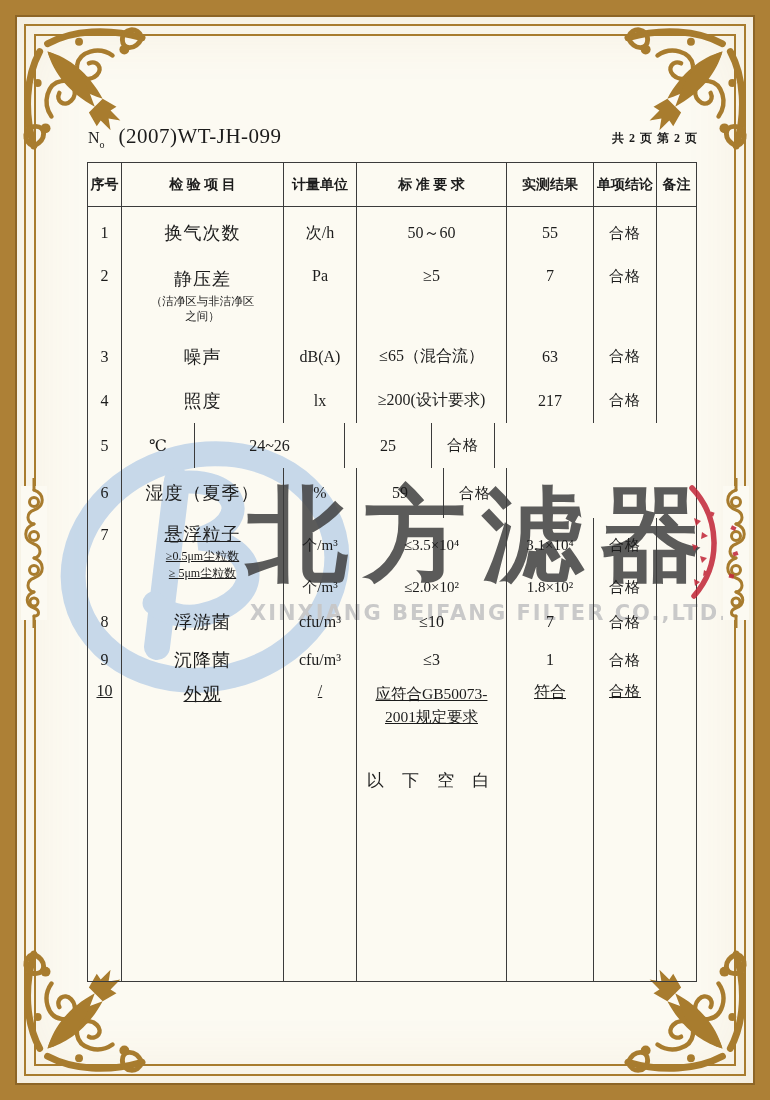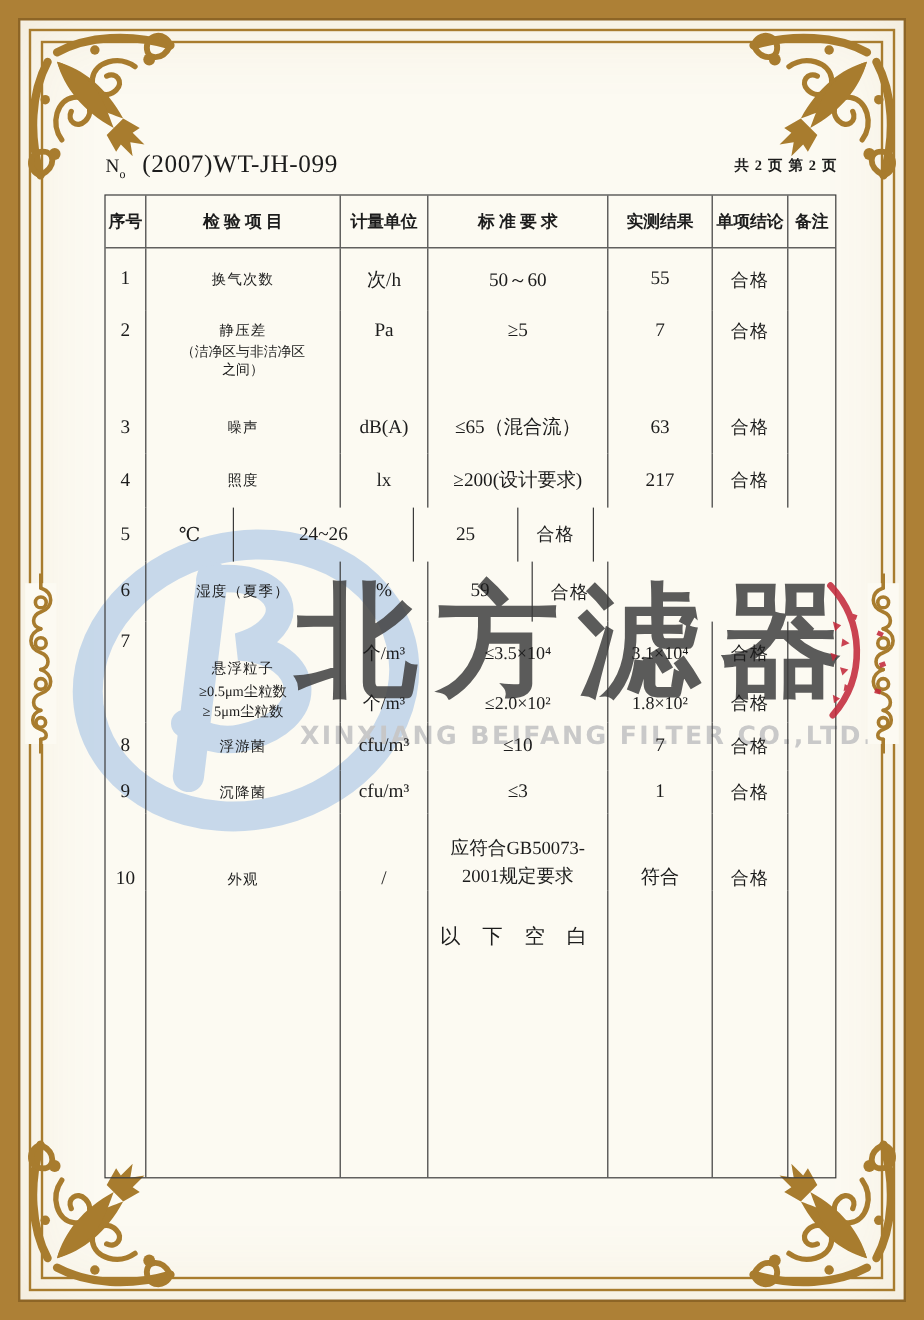--- a/index.html
+++ b/index.html
@@ -52,27 +52,27 @@
     display:flex; flex-direction:column; align-items:center; justify-content:center;
     text-align:center; overflow:hidden;}
   .cell.last{border-right:none;}
   .c0{width:34px;} .c1{width:162px;} .c2{width:73px;} .c3{width:150px;}
   .c4{width:87px;} .c5{width:63px;} .c6{flex:1;}
   .thead{height:44px; border-bottom:1px solid #3b3b3b; font-size:14px; font-weight:700;}
   .thead .cell{justify-content:center;}
   .r1{height:52px;} .r2{height:76px;} .r3{height:43px;} .r4{height:45px;}
   .r5{height:45px;} .r6{height:50px;} .r7{height:84px;} .r8{height:40px;}
   .r9{height:36px;} .r10{height:64px;} .rblank{flex:1;}
-  .item{font-size:12px; letter-spacing:1px;}
+  .item{font-size:18px; letter-spacing:1px;}
   .val{font-size:16px;}
   .concl{font-size:15px; letter-spacing:1px;}
   .note{font-size:11.5px; width:104px; line-height:15px; margin-top:3px;}
   .subitem{font-size:12px; line-height:17px;}
   .topalign{justify-content:flex-start; padding-top:8px;}
-  .topalign4{justify-content:flex-end; padding-top:4px;}
+  .topalign4{justify-content:flex-start; padding-top:4px;text-decoration:underline;}
   .botalign{justify-content:flex-end; padding-bottom:5px;gap:23px;}
   .dline{line-height:19px; font-size:15px;}
   .r7 .item{margin-bottom:2px;}
   .std2{line-height:23px; font-size:15.5px;}
   .blanknote{font-size:17px; letter-spacing:7px; padding-top:27px; justify-content:flex-start;}
 </style>
 </head>
 <body>
 
 <div class="page">

